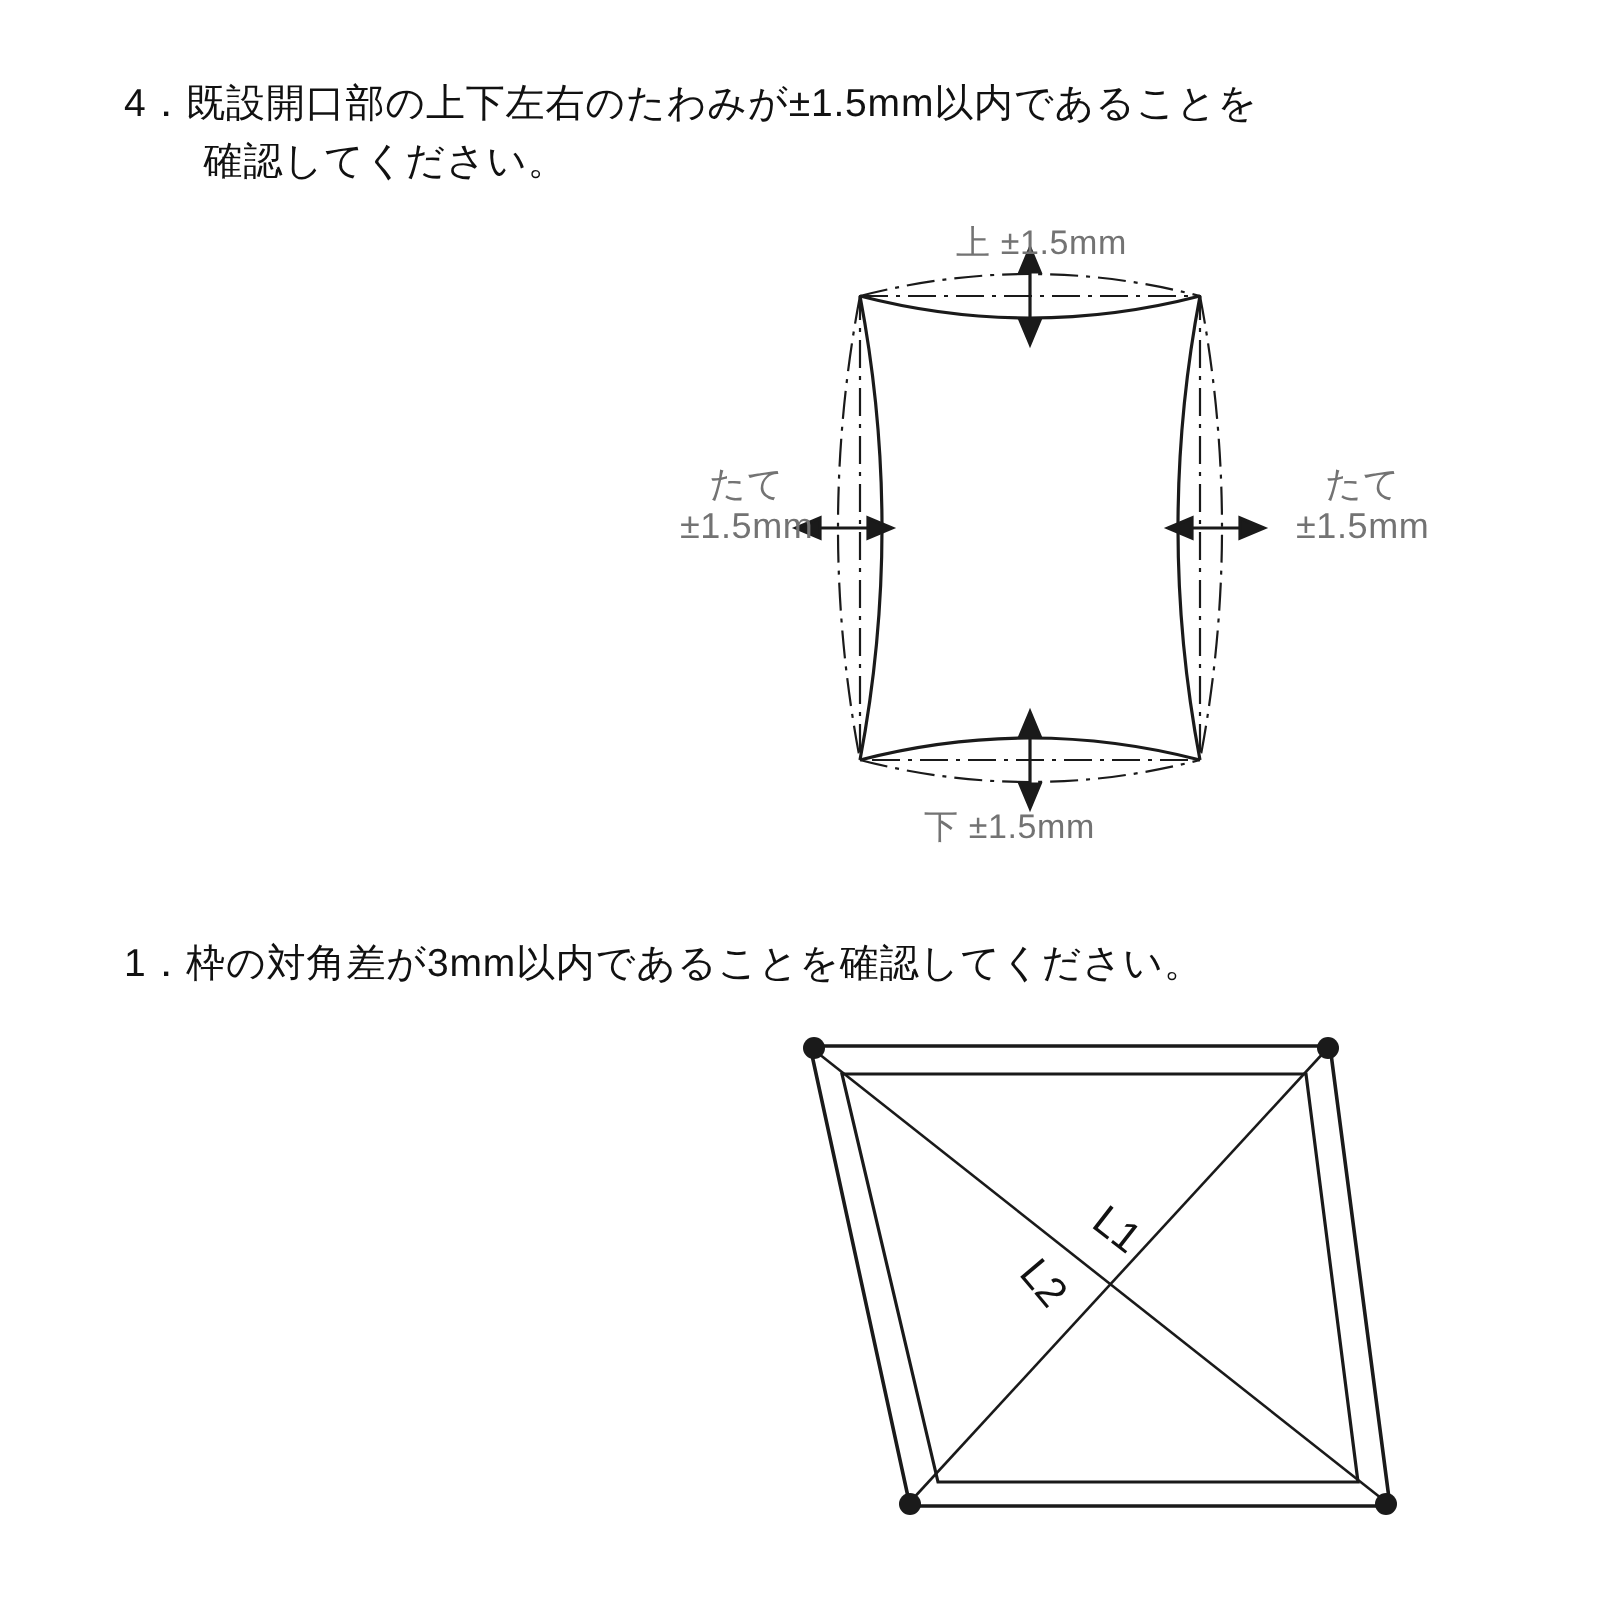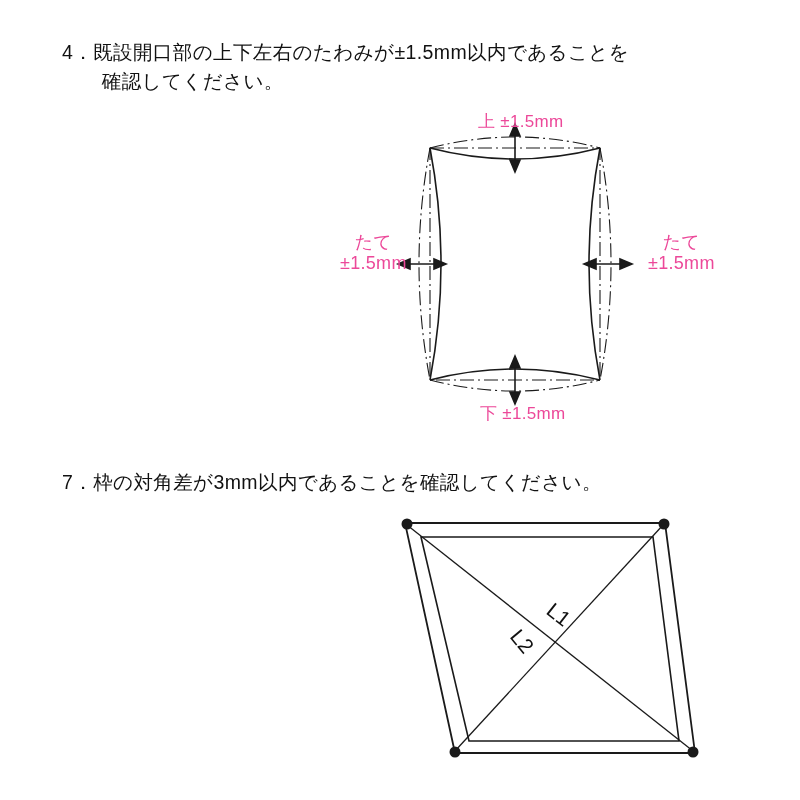--- a/index.html
+++ b/index.html
@@ -50,32 +50,32 @@
     height: 330px;
   }
   #figure-deflection svg,
   #figure-diagonal svg {
     display: block;
   }
   .fig-label {
     position: absolute;
     font-size: 17px;
     letter-spacing: 0.3px;
-    color: #ec4899;
+    color: #737373;
     white-space: nowrap;
   }
   .fig-label.small {
     font-size: 18px;
     line-height: 1.15;
     text-align: center;
   }
 
   
   #label-top     { left: 178px; top: 2px; }
-  #label-bottom  { left: 180px; top: 294px; }
+  #label-bottom  { left: 162px; top: 294px; }
   #label-left    { left: 40px;  top: 124px; text-align: center; }
   #label-right   { left: 348px; top: 124px; text-align: center; }
 
   
   #figure-diagonal {
     position: absolute;
     left: 385px;
     top: 505px;
     width: 330px;
     height: 275px;
@@ -147,21 +147,21 @@
       <div>たて</div>
       <div>±1.5mm</div>
     </div>
 
     <div class="fig-label small" id="label-right">
       <div>たて</div>
       <div>±1.5mm</div>
     </div>
   </div>
 
-  <div class="instruction" id="instruction-5">7．枠の対角差が3mm以内であることを確認してください。</div>
+  <div class="instruction" id="instruction-5">1．枠の対角差が3mm以内であることを確認してください。</div>
 
   <div id="figure-diagonal">
     <svg width="330" height="275" viewBox="0 0 330 275" xmlns="http://www.w3.org/2000/svg">
 
       <g fill="none" stroke="#1a1a1a" stroke-width="1.8">
         <path d="M20,18 L280,18 L310,248 L70,248 Z"></path>
       </g>
 
       <g fill="none" stroke="#1a1a1a" stroke-width="1.6">
         <path d="M36,32 L268,32 L294,236 L84,236 Z"></path>

